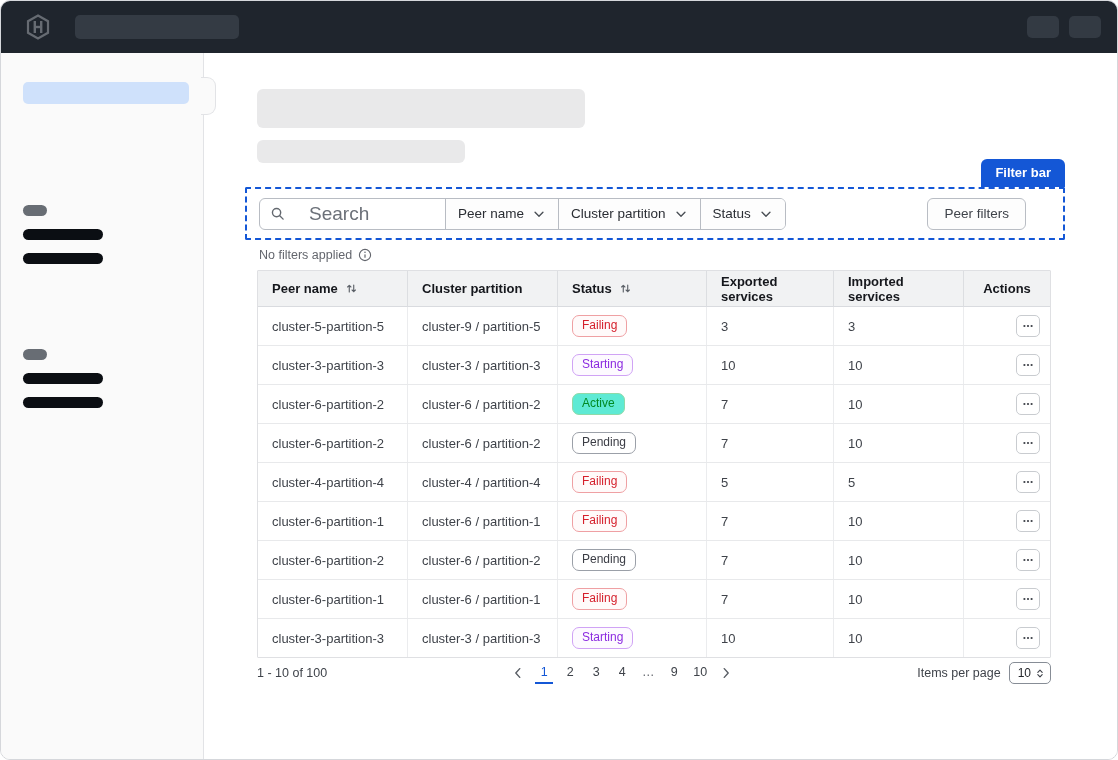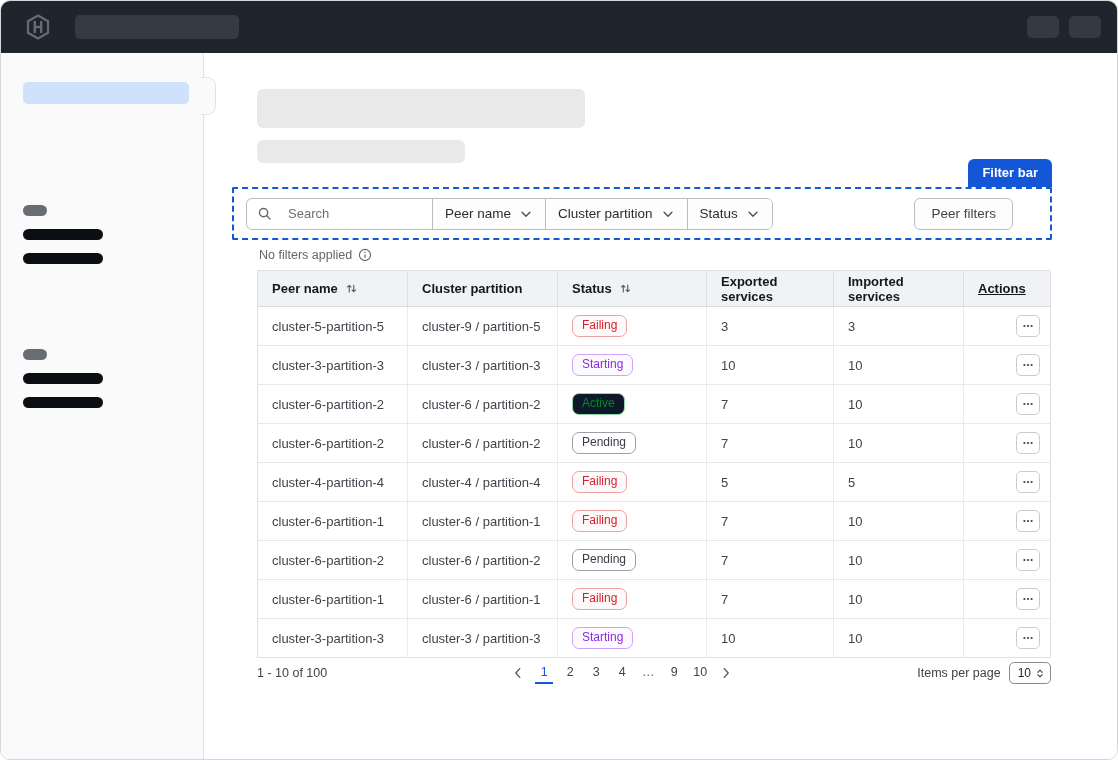--- a/index.html
+++ b/index.html
@@ -22,28 +22,28 @@
   .pill{ position:absolute; left:22px; border-radius:6px; }
   .pill.gray{ width:24px; height:11px; background:#686d74; }
   .pill.dark{ width:80px; height:11px; background:#0b0e13; }
 
   .main{ position:relative; flex:1; background:#fff; }
   .sk{ position:absolute; background:#e9e9ea; border-radius:6px; }
   .sk-title{ left:53px; top:36px; width:328px; height:39px; }
   .sk-sub{ left:53px; top:87px; width:208px; height:23px; }
 
   
-  .filterbar-wrap{ position:absolute; left:28px; top:106px; width:820px; }
+  .filterbar-wrap{ position:absolute; left:41px; top:106px; width:820px; }
   .badge-row{ display:flex; justify-content:flex-end; }
   .filter-badge{ background:var(--accent); color:#fff; font-size:13px; font-weight:700; line-height:28px; height:28px; padding:0 14px; border-radius:6px 6px 0 0; }
   .filter-dashed{ border:2px dashed var(--accent); border-radius:2px; height:53px; padding:10px 12px; display:flex; align-items:center; }
   .filter-group{ display:flex; align-items:stretch; height:32px; border:1px solid #b8bcc3; border-radius:6px; background:#fff; overflow:hidden; }
   .search-wrap{ display:flex; align-items:center; width:185px; padding:0 8px 0 10px; }
   .search-wrap svg{ color:#63686f; flex:0 0 auto; }
-  .search-wrap input{ border:none; outline:none; width:100%; margin-left:16px; font-size:13px; font-family:inherit; color:#2b2e34; background:transparent; }
+  .search-wrap input{ border:none; outline:none; width:100%; margin-left:24px; font-size:19px; font-family:inherit; color:#2b2e34; background:transparent; }
   .search-wrap input::placeholder{ color:#6b7078; }
   .seg{ display:flex; align-items:center; gap:8px; padding:0 12px; border-left:1px solid #b8bcc3; background:#fdfdfd; cursor:pointer; white-space:nowrap; }
   .seg-label{ font-size:13.5px; color:#2a2d33; font-weight:500; }
   .seg svg{ color:#4c5157; }
   .more-filters{ margin-left:auto; margin-right:25px; height:32px; padding:0 16px; font-size:13.5px; font-family:inherit; color:#3f434a; background:#fdfdfd; border:1px solid #b9bdc4; border-radius:6px; cursor:pointer; }
   .nofilters{ position:absolute; left:55px; top:195px; display:flex; align-items:center; gap:6px; font-size:12.5px; color:#63666d; }
   .nofilters svg{ color:#63666d; }
 
   
   .table{ position:absolute; left:53px; top:217px; width:794px; border:1px solid #dfe0e3; border-radius:1px; }
@@ -185,21 +185,21 @@
   <div class="th">
     <span>Exported services</span>
 
   </div>
 
   <div class="th">
     <span>Imported services</span>
 
   </div>
 
-  <div class="th" style="justify-content: flex-start; text-decoration: underline;">
+  <div class="th" style="justify-content: center;">
     <span>Actions</span>
 
   </div>
 </div>
         <div class="tbody">
   <div class="tr">
     <div class="td">cluster-5-partition-5</div>
     <div class="td">cluster-9 / partition-5</div>
     <div class="td">
       <span class="status-badge" style="color: rgb(213, 32, 44); border-color: rgb(239, 160, 163); background: rgb(255, 250, 250);">Failing</span>
@@ -233,21 +233,21 @@
                     <circle cx="9.6" cy="6" r="1.1"></circle>
         </svg>
       </button>
     </div>
   </div>
 
   <div class="tr">
     <div class="td">cluster-6-partition-2</div>
     <div class="td">cluster-6 / partition-2</div>
     <div class="td">
-      <span class="status-badge" style="color: rgb(0, 138, 34); border-color: rgb(143, 217, 168); background: #0f172a;">Active</span>
+      <span class="status-badge" style="color: rgb(0, 138, 34); border-color: rgb(143, 217, 168); background: #5eead4;">Active</span>
     </div>
     <div class="td">7</div>
     <div class="td">10</div>
     <div class="td td-actions">
       <button class="dots">
         <svg width="12" height="12" viewBox="0 0 12 12" fill="currentColor">
           <circle cx="2.4" cy="6" r="1.1"></circle>
                     <circle cx="6" cy="6" r="1.1"></circle>
                     <circle cx="9.6" cy="6" r="1.1"></circle>
         </svg>

